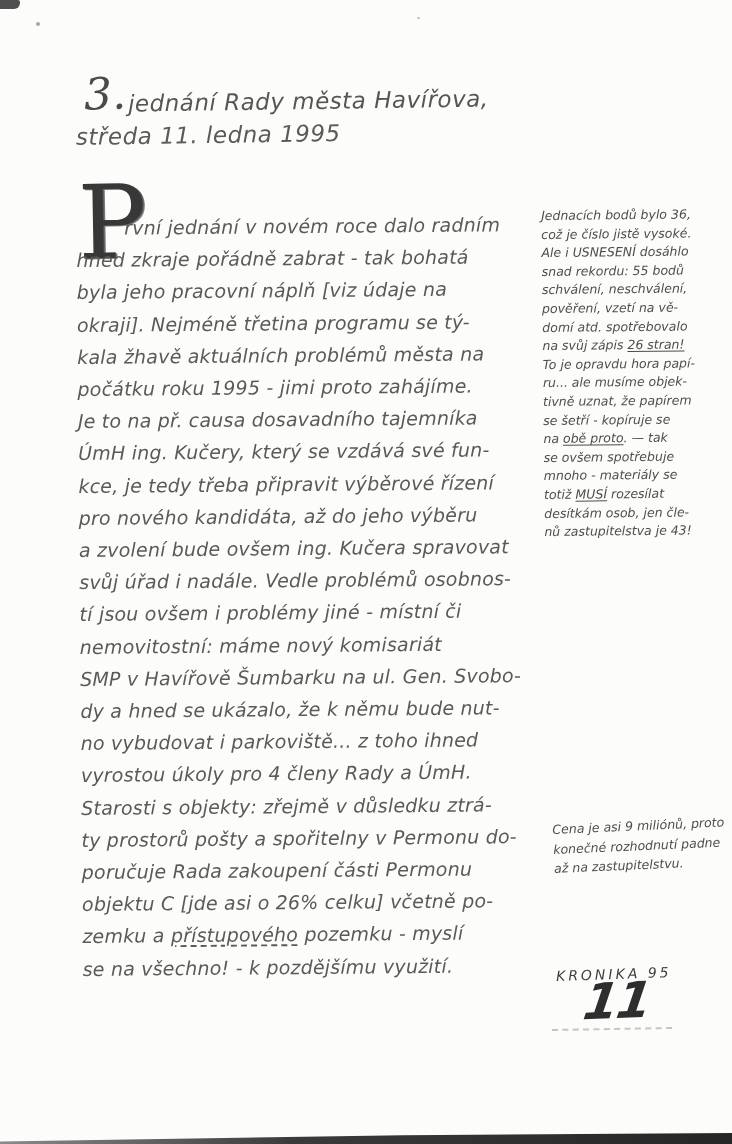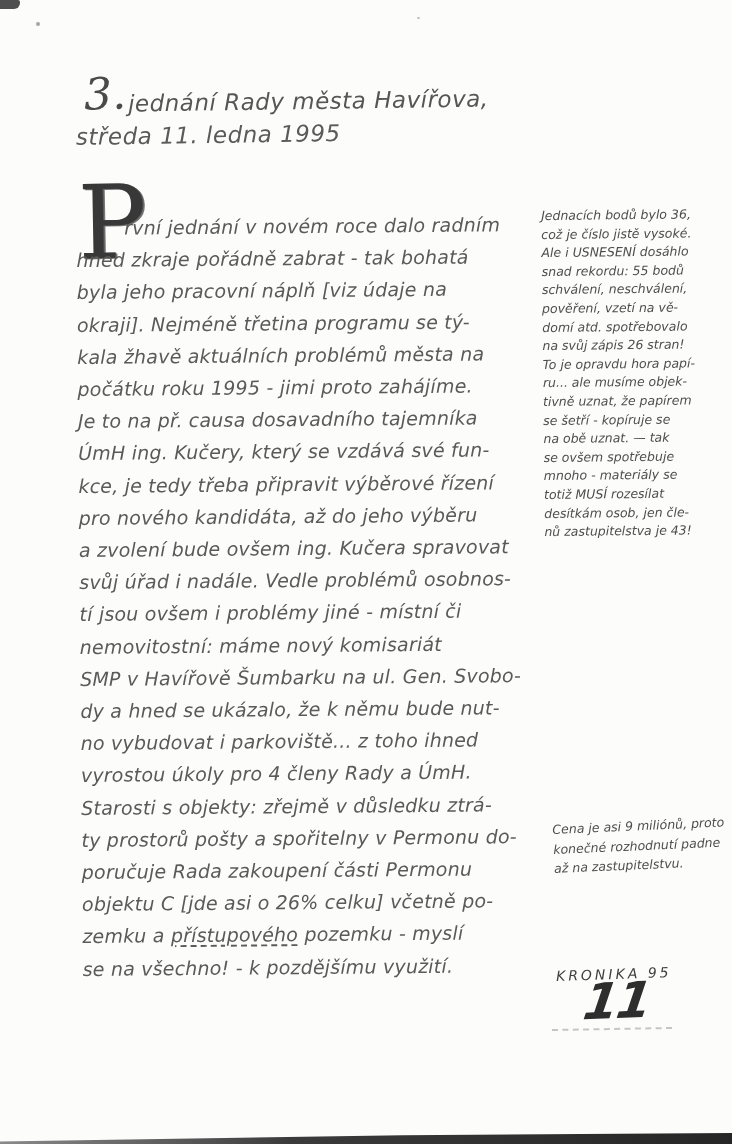--- a/index.html
+++ b/index.html
@@ -70,21 +70,21 @@
     position: absolute; left: 541px; top: 207px; width: 192px;
     font-size: 12.5px; line-height: 18.6px; color: #4d4d4d;
     transform: rotate(-0.6deg); transform-origin: left top;
   }
   .margin-note-2 {
     position: absolute; left: 552px; top: 820px; width: 185px;
     font-size: 12.5px; line-height: 19.5px; color: #4d4d4d;
     transform: rotate(-2.5deg); transform-origin: left top;
   }
 
-  .u-solid { text-underline-offset: 2px; }
+  .u-solid { text-decoration: underline; text-underline-offset: 2px; }
   .u-dashed { text-decoration: underline dashed; text-underline-offset: 3px; }
 
   .chronicle-label {
     position: absolute; left: 556px; top: 966px;
     font-size: 14px; letter-spacing: 3px; color: #3f3f3f;
     font-style: italic; transform: rotate(-2deg); white-space: nowrap;
   }
   .page-number {
     position: absolute; left: 584px; top: 972px;
     font-size: 50px; font-weight: bold; font-style: italic;
@@ -143,21 +143,21 @@
       <div class="hand-line">Ale i USNESENÍ dosáhlo</div>
       <div class="hand-line">snad rekordu: 55 bodů</div>
       <div class="hand-line">schválení, neschválení,</div>
       <div class="hand-line">pověření, vzetí na vě-</div>
       <div class="hand-line">domí atd. spotřebovalo</div>
       <div class="hand-line">na svůj zápis <span class="u-solid">26 stran!</span></div>
       <div class="hand-line">To je opravdu hora papí-</div>
       <div class="hand-line">ru... ale musíme objek-</div>
       <div class="hand-line">tivně uznat, že papírem</div>
       <div class="hand-line">se šetří - kopíruje se</div>
-      <div class="hand-line">na <span class="u-solid">obě uznat</span>. — tak</div>
+      <div class="hand-line">na <span class="u-solid">obě proto</span>. — tak</div>
       <div class="hand-line">se ovšem spotřebuje</div>
       <div class="hand-line">mnoho - materiály se</div>
       <div class="hand-line">totiž <span class="u-solid">MUSÍ</span> rozesílat</div>
       <div class="hand-line">desítkám osob, jen čle-</div>
       <div class="hand-line">nů zastupitelstva je 43!</div>
     </div>
   <div class="margin-note-2 hand">
       <div class="hand-line">Cena je asi 9 miliónů, proto</div>
       <div class="hand-line">konečné rozhodnutí padne</div>
       <div class="hand-line">až na zastupitelstvu.</div>

